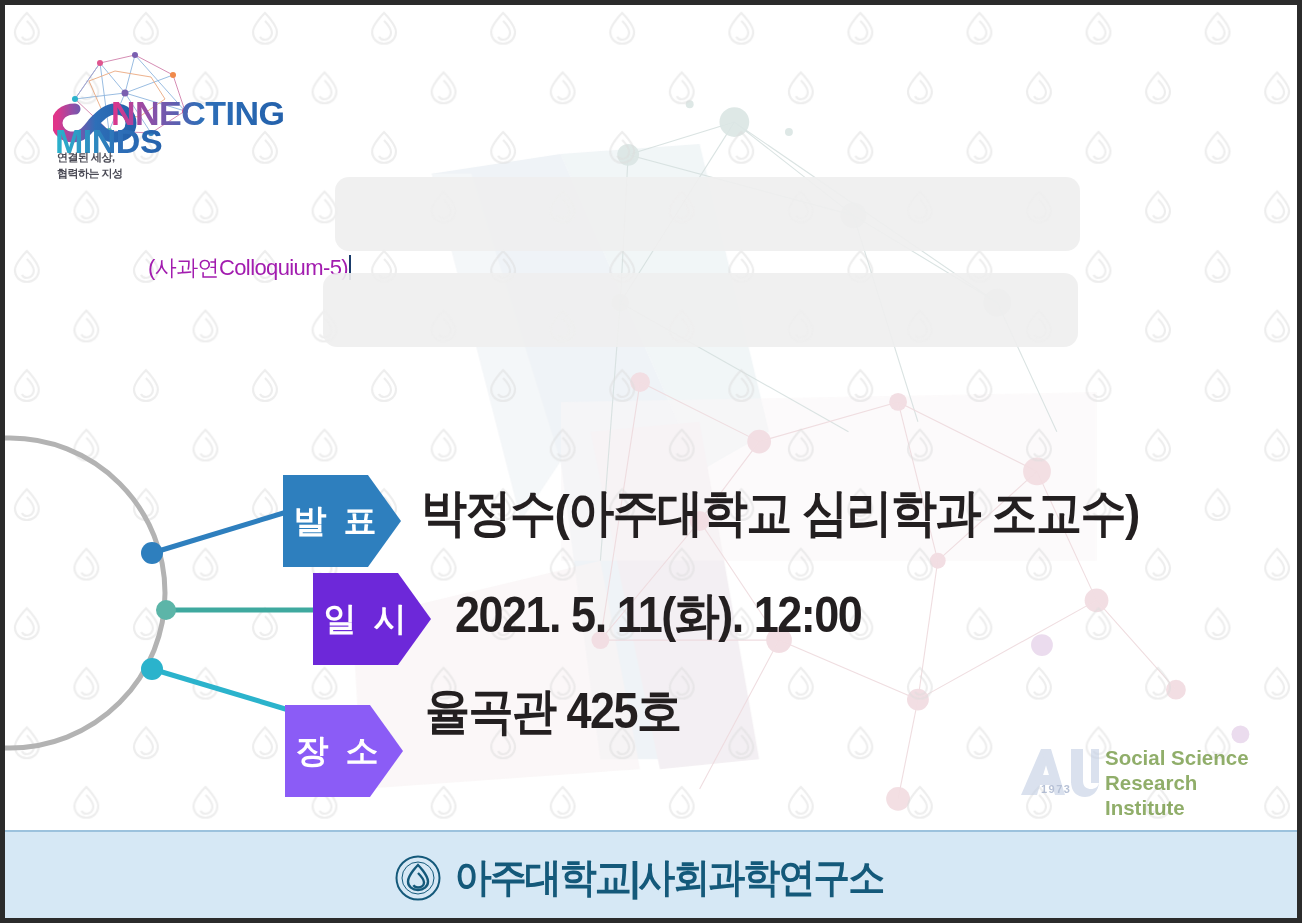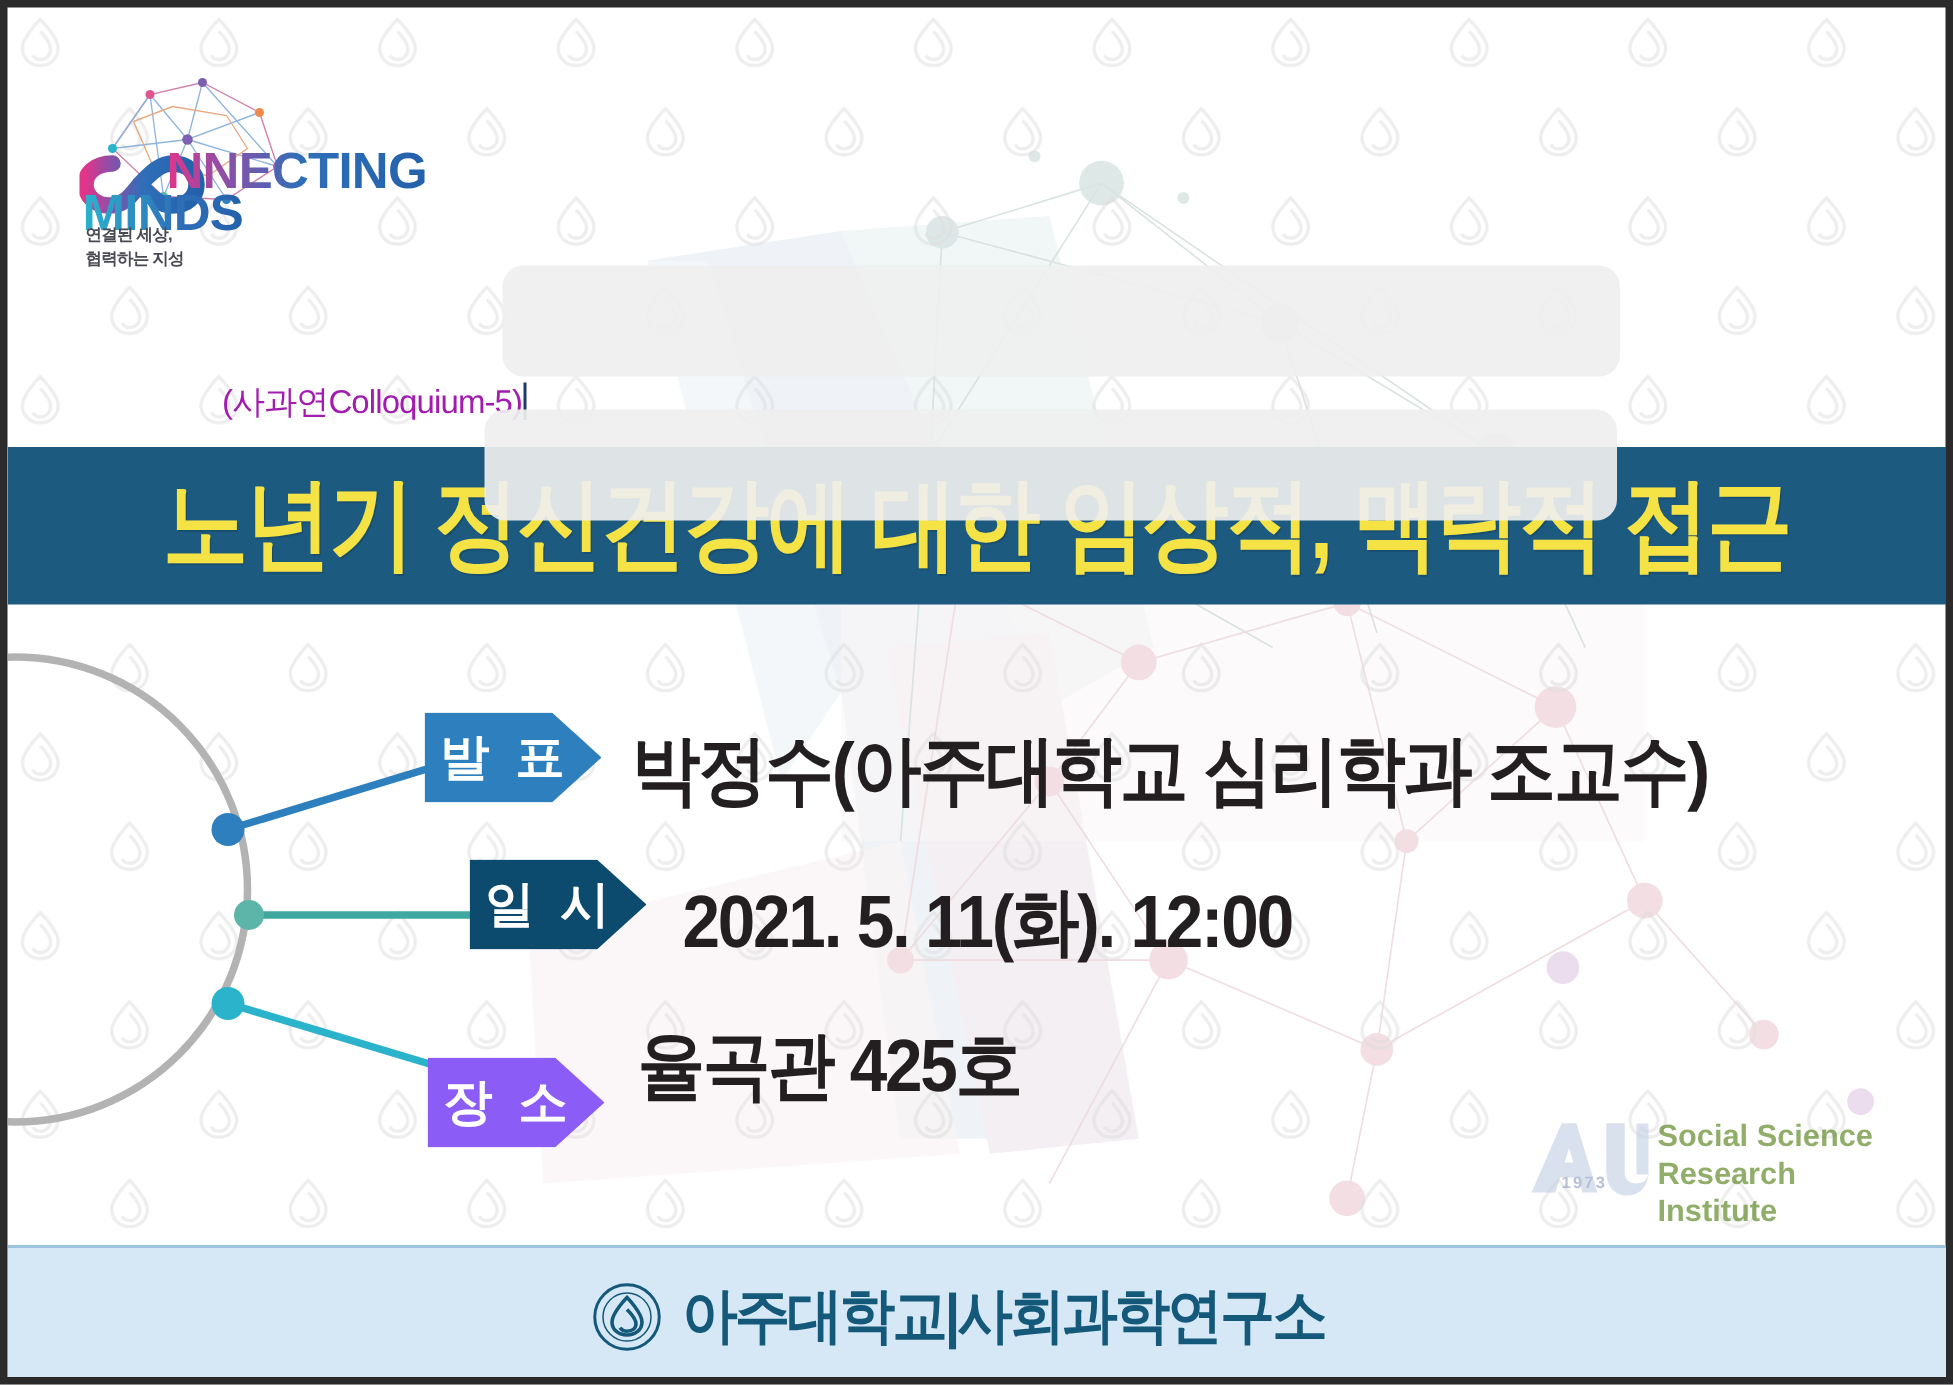--- a/index.html
+++ b/index.html
@@ -140,36 +140,36 @@
   }
   .bar-place {
     left: 318px;
     top: 268px;
     width: 755px;
     height: 74px;
   }
 
   .tag {
     position: absolute;
-    height: 60px;
+    height: 92px;
     width: 118px;
     display: flex;
     align-items: center;
     justify-content: center;
     color: #ffffff;
     font-size: 33px;
     font-weight: 700;
     letter-spacing: 4px;
     text-indent: 4px;
     clip-path: polygon(0 0, 72% 0, 100% 50%, 72% 100%, 0 100%);
     box-sizing: border-box;
     padding-right: 14px;
   }
   .tag-presenter { left: 278px; top: 470px; background: #2e7fbe; }
-  .tag-datetime  { left: 308px; top: 568px; background: #0c4a6e; }
+  .tag-datetime  { left: 308px; top: 568px; background: #6d28d9; }
   .tag-place     { left: 280px; top: 700px; background: #8b5cf6; text-align: right; }
 
   .info-value {
     position: absolute;
     color: #231f20;
     font-weight: 700;
     letter-spacing: -1.5px;
     white-space: nowrap;
     transform: scaleY(1.1);
   }
@@ -369,23 +369,20 @@
     </svg>
 
     <div class="logo-tagline">연결된 세상,
 협력하는 지성</div>
   </div>
 
   <div class="series-label">
     <span>(사과연Colloquium-5)</span><span class="text-caret"></span>
   </div>
 
-  <div class="title-banner">
-    <div class="title-text">노년기 정신건강에 대한 임상적, 맥락적 접근</div>
-  </div>
 
   <svg class="connector-svg" viewBox="0 0 420 370">
     <circle cx="10" cy="190" r="155" fill="none" stroke="#b3b3b3" stroke-width="5"></circle>
     <line x1="152" y1="150" x2="290" y2="108" stroke="#2e7fbe" stroke-width="5"></line>
     <line x1="166" y1="207" x2="320" y2="207" stroke="#3fa99f" stroke-width="5"></line>
     <line x1="152" y1="266" x2="292" y2="308" stroke="#2bb3cc" stroke-width="5"></line>
     <circle cx="152" cy="150" r="11" fill="#2e7fbe"></circle>
     <circle cx="166" cy="207" r="10" fill="#5cb5a8"></circle>
     <circle cx="152" cy="266" r="11" fill="#2bb3cc"></circle>
   </svg>

